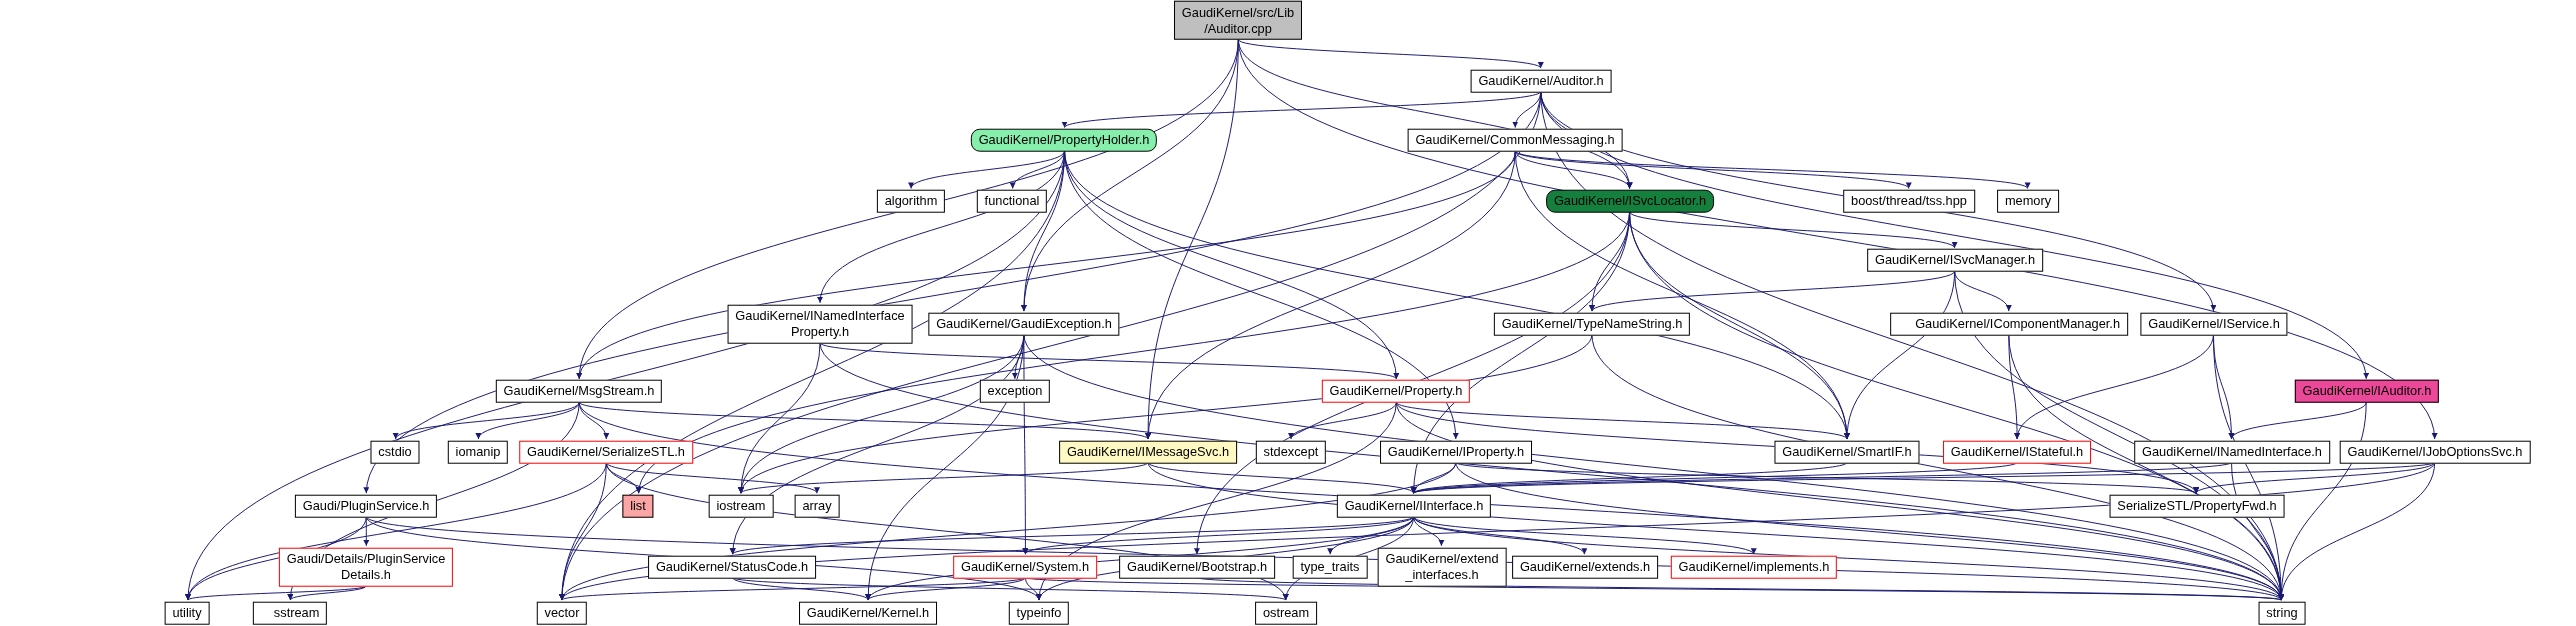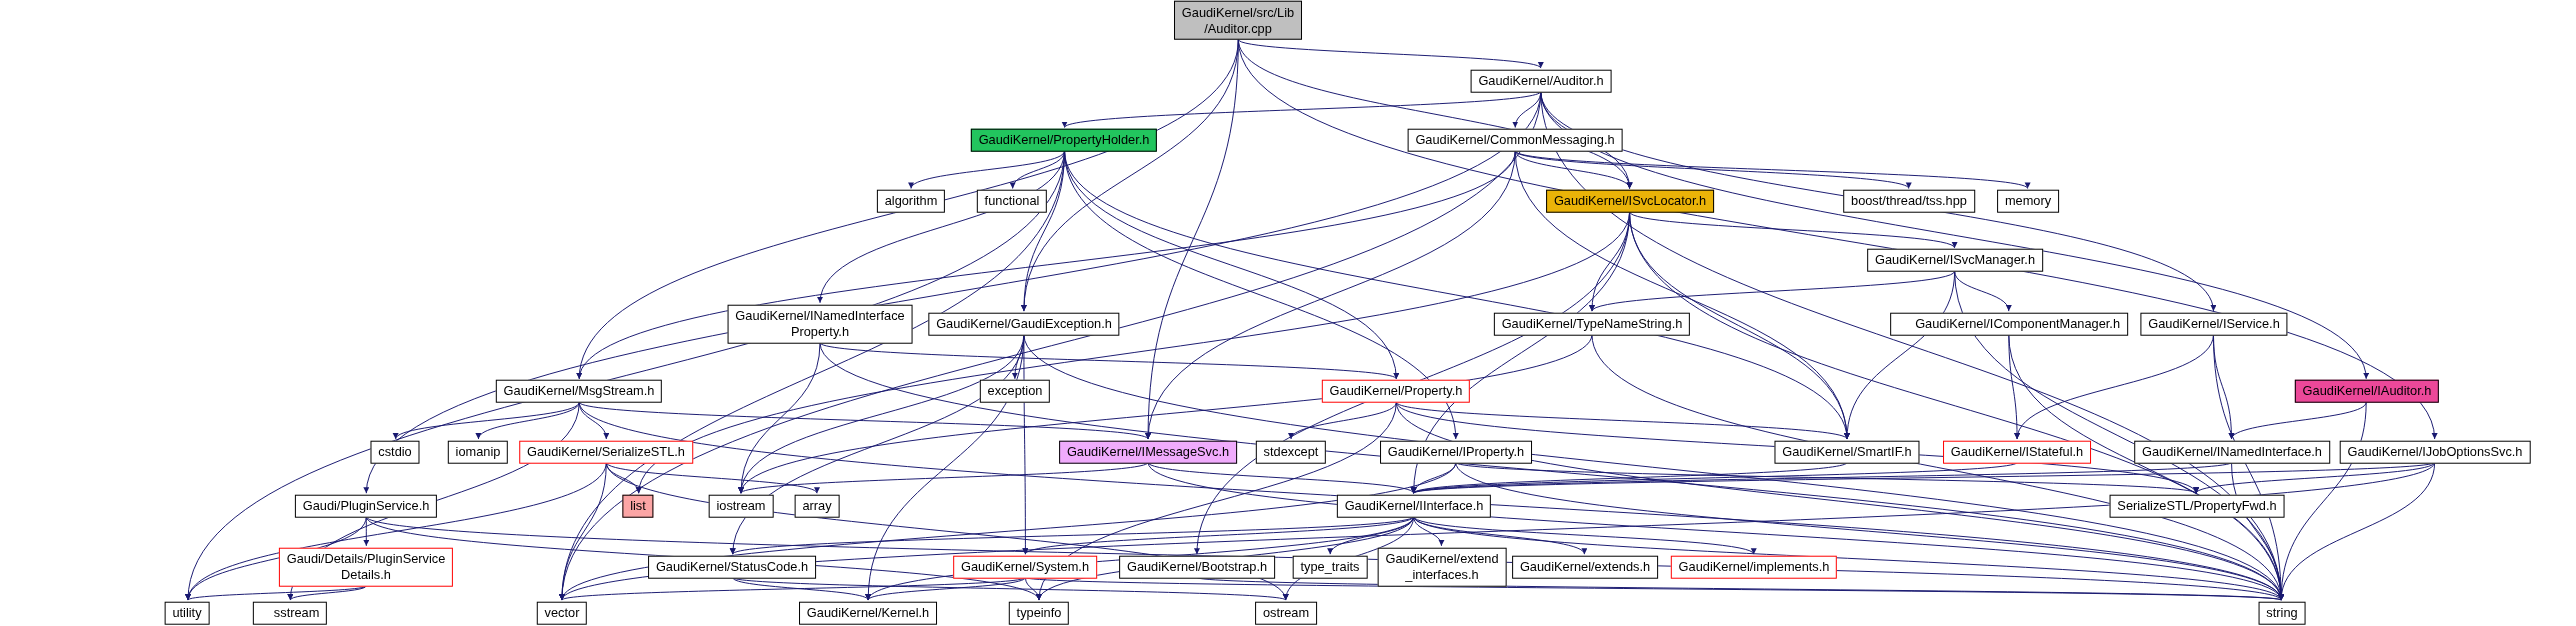--- a/index.html
+++ b/index.html
@@ -148,42 +148,42 @@
       <path d="M 1362 767.5 C 1362 782.5, 1153 782.5, 1153 797.5" class="edge" stroke="#191970" marker-end="url(#arrowhead)"></path>
       <path d="M 1362 767.5 C 1362 782.5, 3031 782.5, 3031 797.5" class="edge" stroke="#191970" marker-end="url(#arrowhead)"></path>
       <path d="M 1362 767.5 C 1362 782.5, 1380 782.5, 1380 797.5" class="edge" stroke="#191970" marker-end="url(#arrowhead)"></path>
       <path d="M 1362 767.5 C 1362 782.5, 746 782.5, 746 797.5" class="edge" stroke="#191970" marker-end="url(#arrowhead)"></path>
       <path d="M 1590 767.5 C 1590 782.5, 3031 782.5, 3031 797.5" class="edge" stroke="#191970" marker-end="url(#arrowhead)"></path>
     </svg>
   <div id="node-layer">
       <div class="node root" style="left: 1238px; top: 20.3px; background: rgb(191, 191, 191); border-color: rgb(0, 0, 0);">GaudiKernel/src/Lib
 /Auditor.cpp</div>
       <div class="node header" style="left: 1541px; top: 81px; background: rgb(255, 255, 255); border-color: rgb(0, 0, 0);">GaudiKernel/Auditor.h</div>
-      <div class="node header" style="left: 1064px; top: 140px; background: #22c55e; border-color: rgb(0, 0, 0);">GaudiKernel/PropertyHolder.h</div>
+      <div class="node header" style="left: 1064px; top: 140px; background: #86efac; border-color: rgb(0, 0, 0); border-radius: 9px;">GaudiKernel/PropertyHolder.h</div>
       <div class="node header" style="left: 1515px; top: 140px; background: rgb(255, 255, 255); border-color: rgb(0, 0, 0);">GaudiKernel/CommonMessaging.h</div>
       <div class="node std" style="left: 911px; top: 201px; background: rgb(255, 255, 255); border-color: rgb(0, 0, 0);">algorithm</div>
       <div class="node std" style="left: 1012px; top: 201px; background: rgb(255, 255, 255); border-color: rgb(0, 0, 0);">functional</div>
-      <div class="node header" style="left: 1630px; top: 201px; background: #eab308; border-color: rgb(0, 0, 0);">GaudiKernel/ISvcLocator.h</div>
+      <div class="node header" style="left: 1630px; top: 201px; background: #15803d; border-color: rgb(0, 0, 0); border-radius: 9px;">GaudiKernel/ISvcLocator.h</div>
       <div class="node std" style="left: 1909px; top: 201px; background: rgb(255, 255, 255); border-color: rgb(0, 0, 0);">boost/thread/tss.hpp</div>
       <div class="node std" style="left: 2028px; top: 201px; background: rgb(255, 255, 255); border-color: rgb(0, 0, 0);">memory</div>
       <div class="node header" style="left: 1955px; top: 260px; background: rgb(255, 255, 255); border-color: rgb(0, 0, 0);">GaudiKernel/ISvcManager.h</div>
       <div class="node header" style="left: 820px; top: 324px; background: rgb(255, 255, 255); border-color: rgb(0, 0, 0);">GaudiKernel/INamedInterface
 Property.h</div>
       <div class="node header" style="left: 1024px; top: 324px; background: rgb(255, 255, 255); border-color: rgb(0, 0, 0);">GaudiKernel/GaudiException.h</div>
       <div class="node header" style="left: 1592px; top: 324px; background: rgb(255, 255, 255); border-color: rgb(0, 0, 0);">GaudiKernel/TypeNameString.h</div>
       <div class="node header" style="left: 2009px; top: 324px; background: rgb(255, 255, 255); border-color: rgb(0, 0, 0); padding-left: 24px;">GaudiKernel/IComponentManager.h</div>
       <div class="node header" style="left: 2214px; top: 324px; background: rgb(255, 255, 255); border-color: rgb(0, 0, 0);">GaudiKernel/IService.h</div>
       <div class="node header" style="left: 579px; top: 391px; background: rgb(255, 255, 255); border-color: rgb(0, 0, 0);">GaudiKernel/MsgStream.h</div>
       <div class="node std" style="left: 1015px; top: 391px; background: rgb(255, 255, 255); border-color: rgb(0, 0, 0);">exception</div>
       <div class="node truncated" style="left: 1396px; top: 391px; background: rgb(255, 255, 255); border-color: rgb(255, 0, 0);">GaudiKernel/Property.h</div>
       <div class="node header" style="left: 2367px; top: 391px; background: #ec4899; border-color: rgb(0, 0, 0);">GaudiKernel/IAuditor.h</div>
       <div class="node std" style="left: 395px; top: 452px; background: rgb(255, 255, 255); border-color: rgb(0, 0, 0);">cstdio</div>
       <div class="node std" style="left: 478px; top: 452px; background: rgb(255, 255, 255); border-color: rgb(0, 0, 0);">iomanip</div>
       <div class="node truncated" style="left: 606px; top: 452px; background: rgb(255, 255, 255); border-color: rgb(255, 0, 0);">GaudiKernel/SerializeSTL.h</div>
-      <div class="node header" style="left: 1148px; top: 452px; background: #f0abfc; border-color: rgb(0, 0, 0);">GaudiKernel/IMessageSvc.h</div>
+      <div class="node header" style="left: 1148px; top: 452px; background: #fef9c3; border-color: rgb(0, 0, 0);">GaudiKernel/IMessageSvc.h</div>
       <div class="node std" style="left: 1291px; top: 452px; background: rgb(255, 255, 255); border-color: rgb(0, 0, 0);">stdexcept</div>
       <div class="node header" style="left: 1456px; top: 452px; background: rgb(255, 255, 255); border-color: rgb(0, 0, 0);">GaudiKernel/IProperty.h</div>
       <div class="node header" style="left: 1847px; top: 452px; background: rgb(255, 255, 255); border-color: rgb(0, 0, 0);">GaudiKernel/SmartIF.h</div>
       <div class="node truncated" style="left: 2017px; top: 452px; background: rgb(255, 255, 255); border-color: rgb(255, 0, 0);">GaudiKernel/IStateful.h</div>
       <div class="node header" style="left: 2232px; top: 452px; background: rgb(255, 255, 255); border-color: rgb(0, 0, 0);">GaudiKernel/INamedInterface.h</div>
       <div class="node header" style="left: 2435px; top: 452px; background: rgb(255, 255, 255); border-color: rgb(0, 0, 0);">GaudiKernel/IJobOptionsSvc.h</div>
       <div class="node header" style="left: 366px; top: 506px; background: rgb(255, 255, 255); border-color: rgb(0, 0, 0);">Gaudi/PluginService.h</div>
       <div class="node std" style="left: 638px; top: 506px; background: #fca5a5; border-color: rgb(0, 0, 0);">list</div>
       <div class="node std" style="left: 741px; top: 506px; background: rgb(255, 255, 255); border-color: rgb(0, 0, 0);">iostream</div>
       <div class="node std" style="left: 817px; top: 506px; background: rgb(255, 255, 255); border-color: rgb(0, 0, 0);">array</div>

